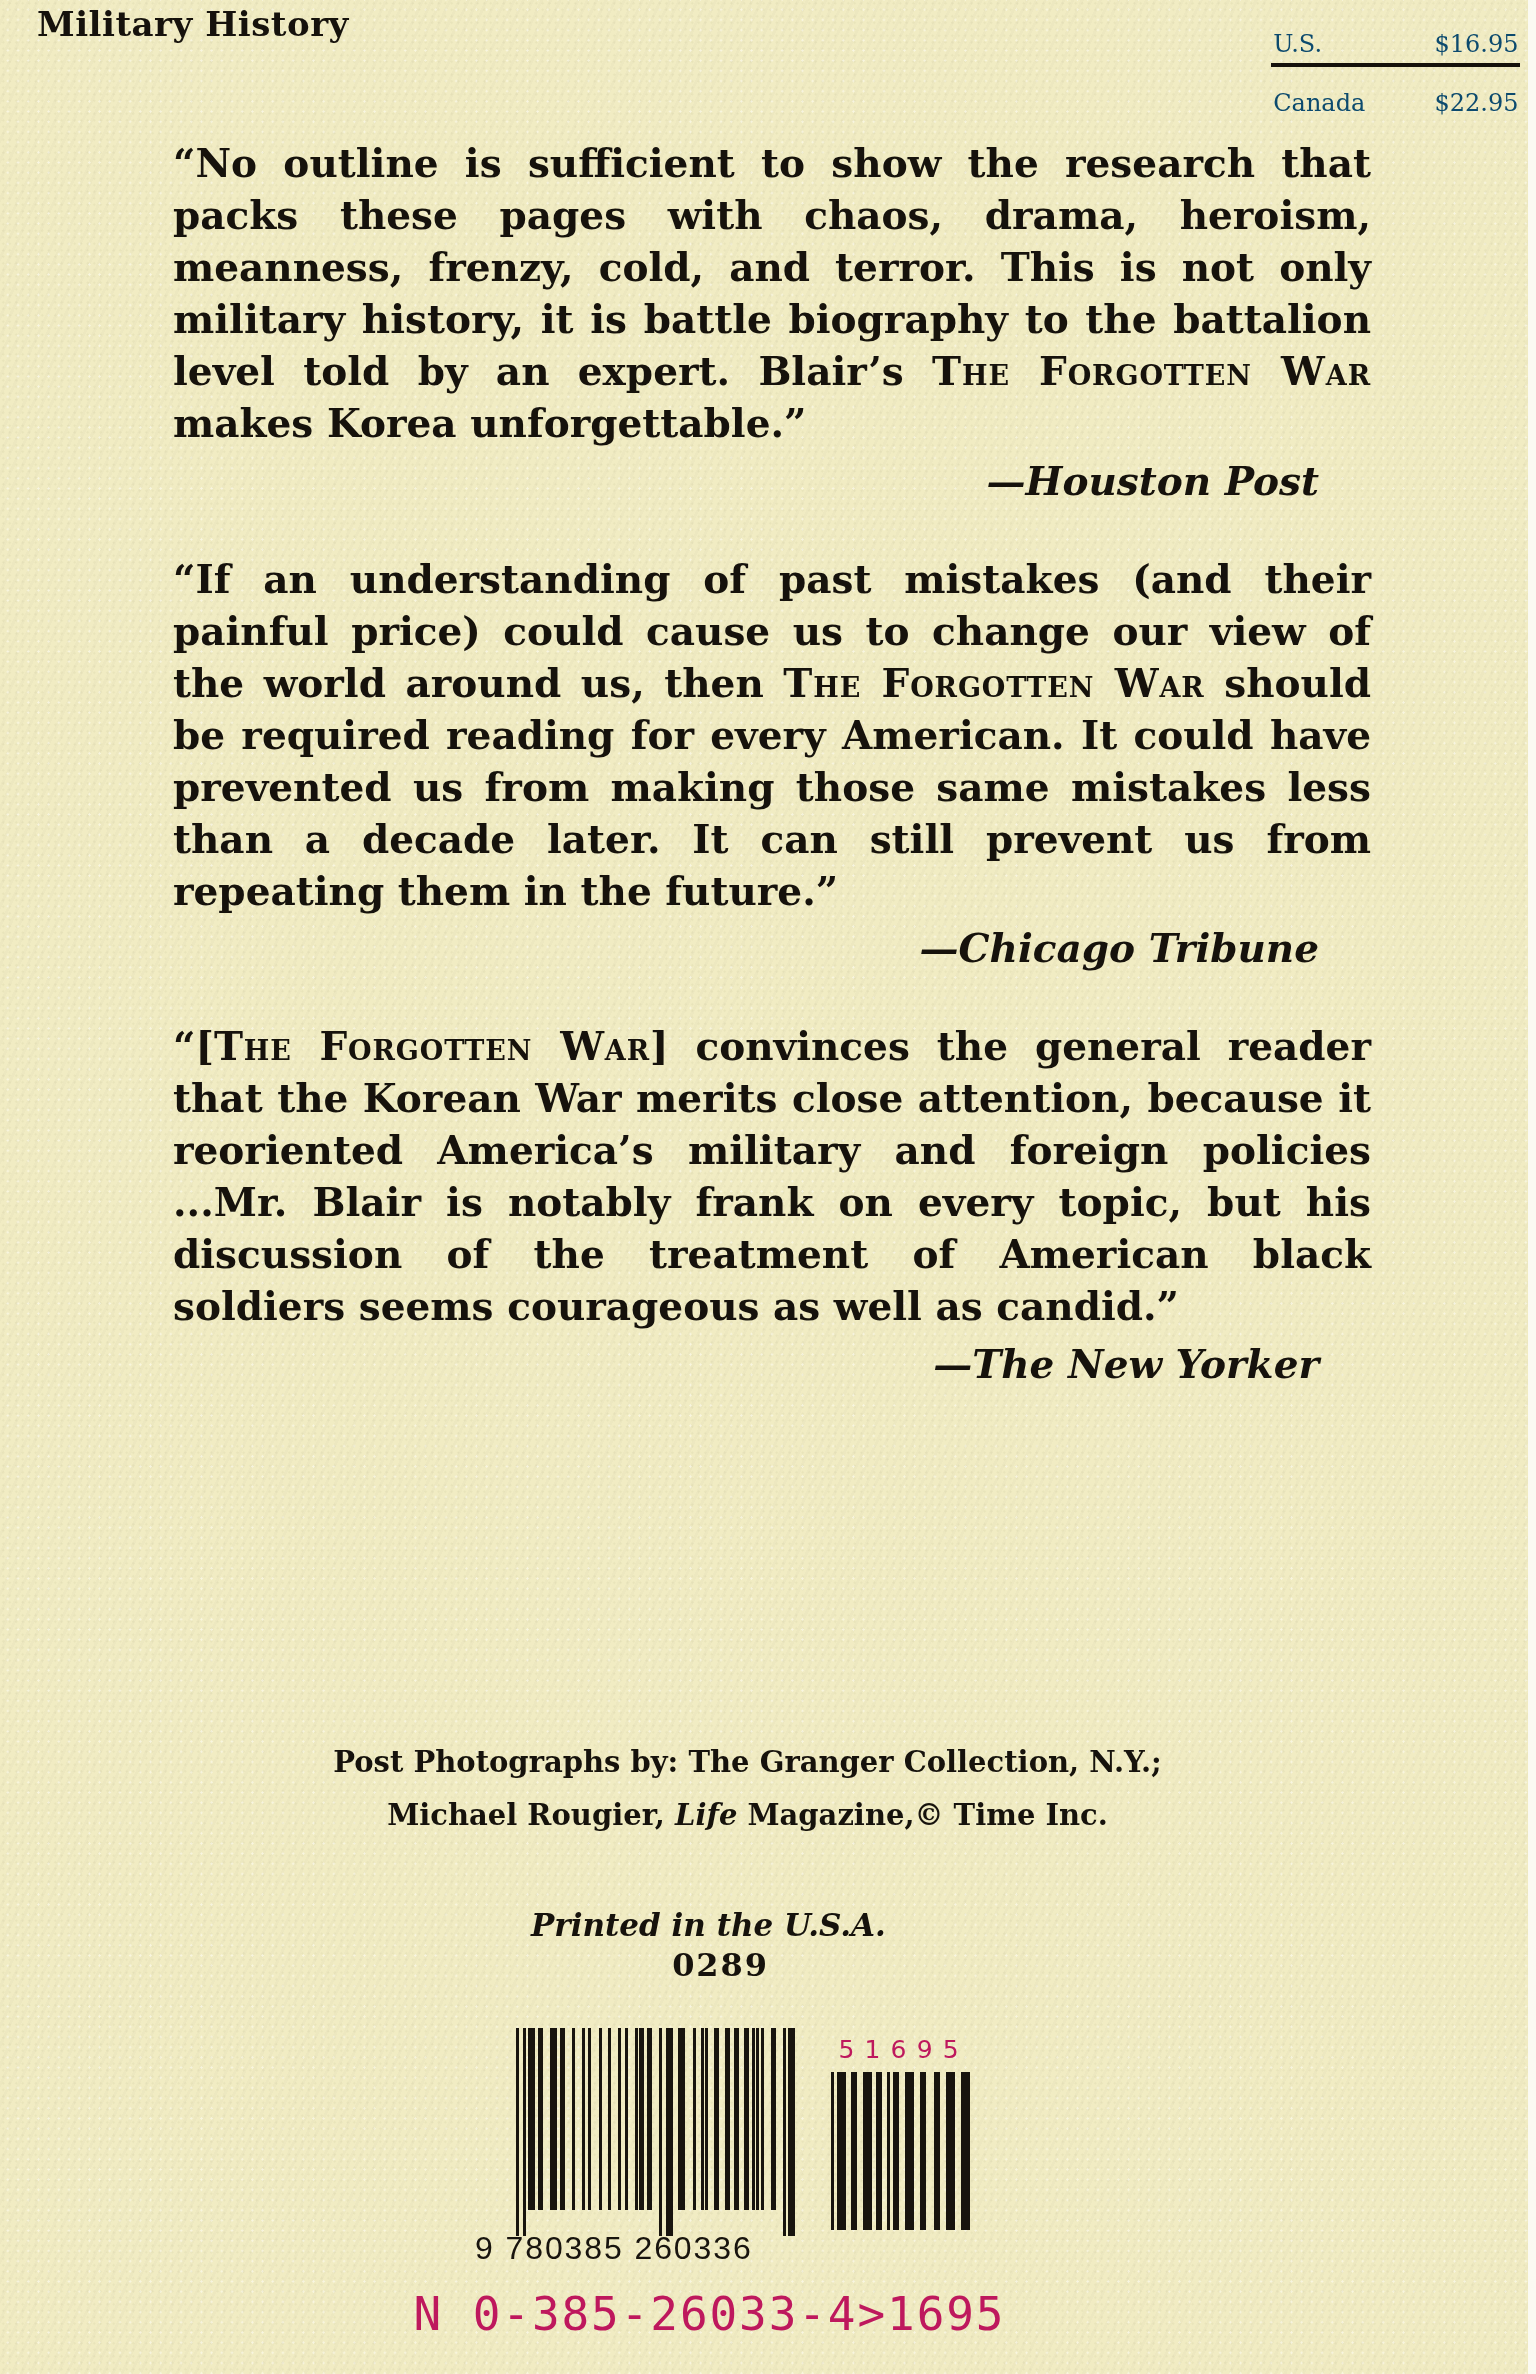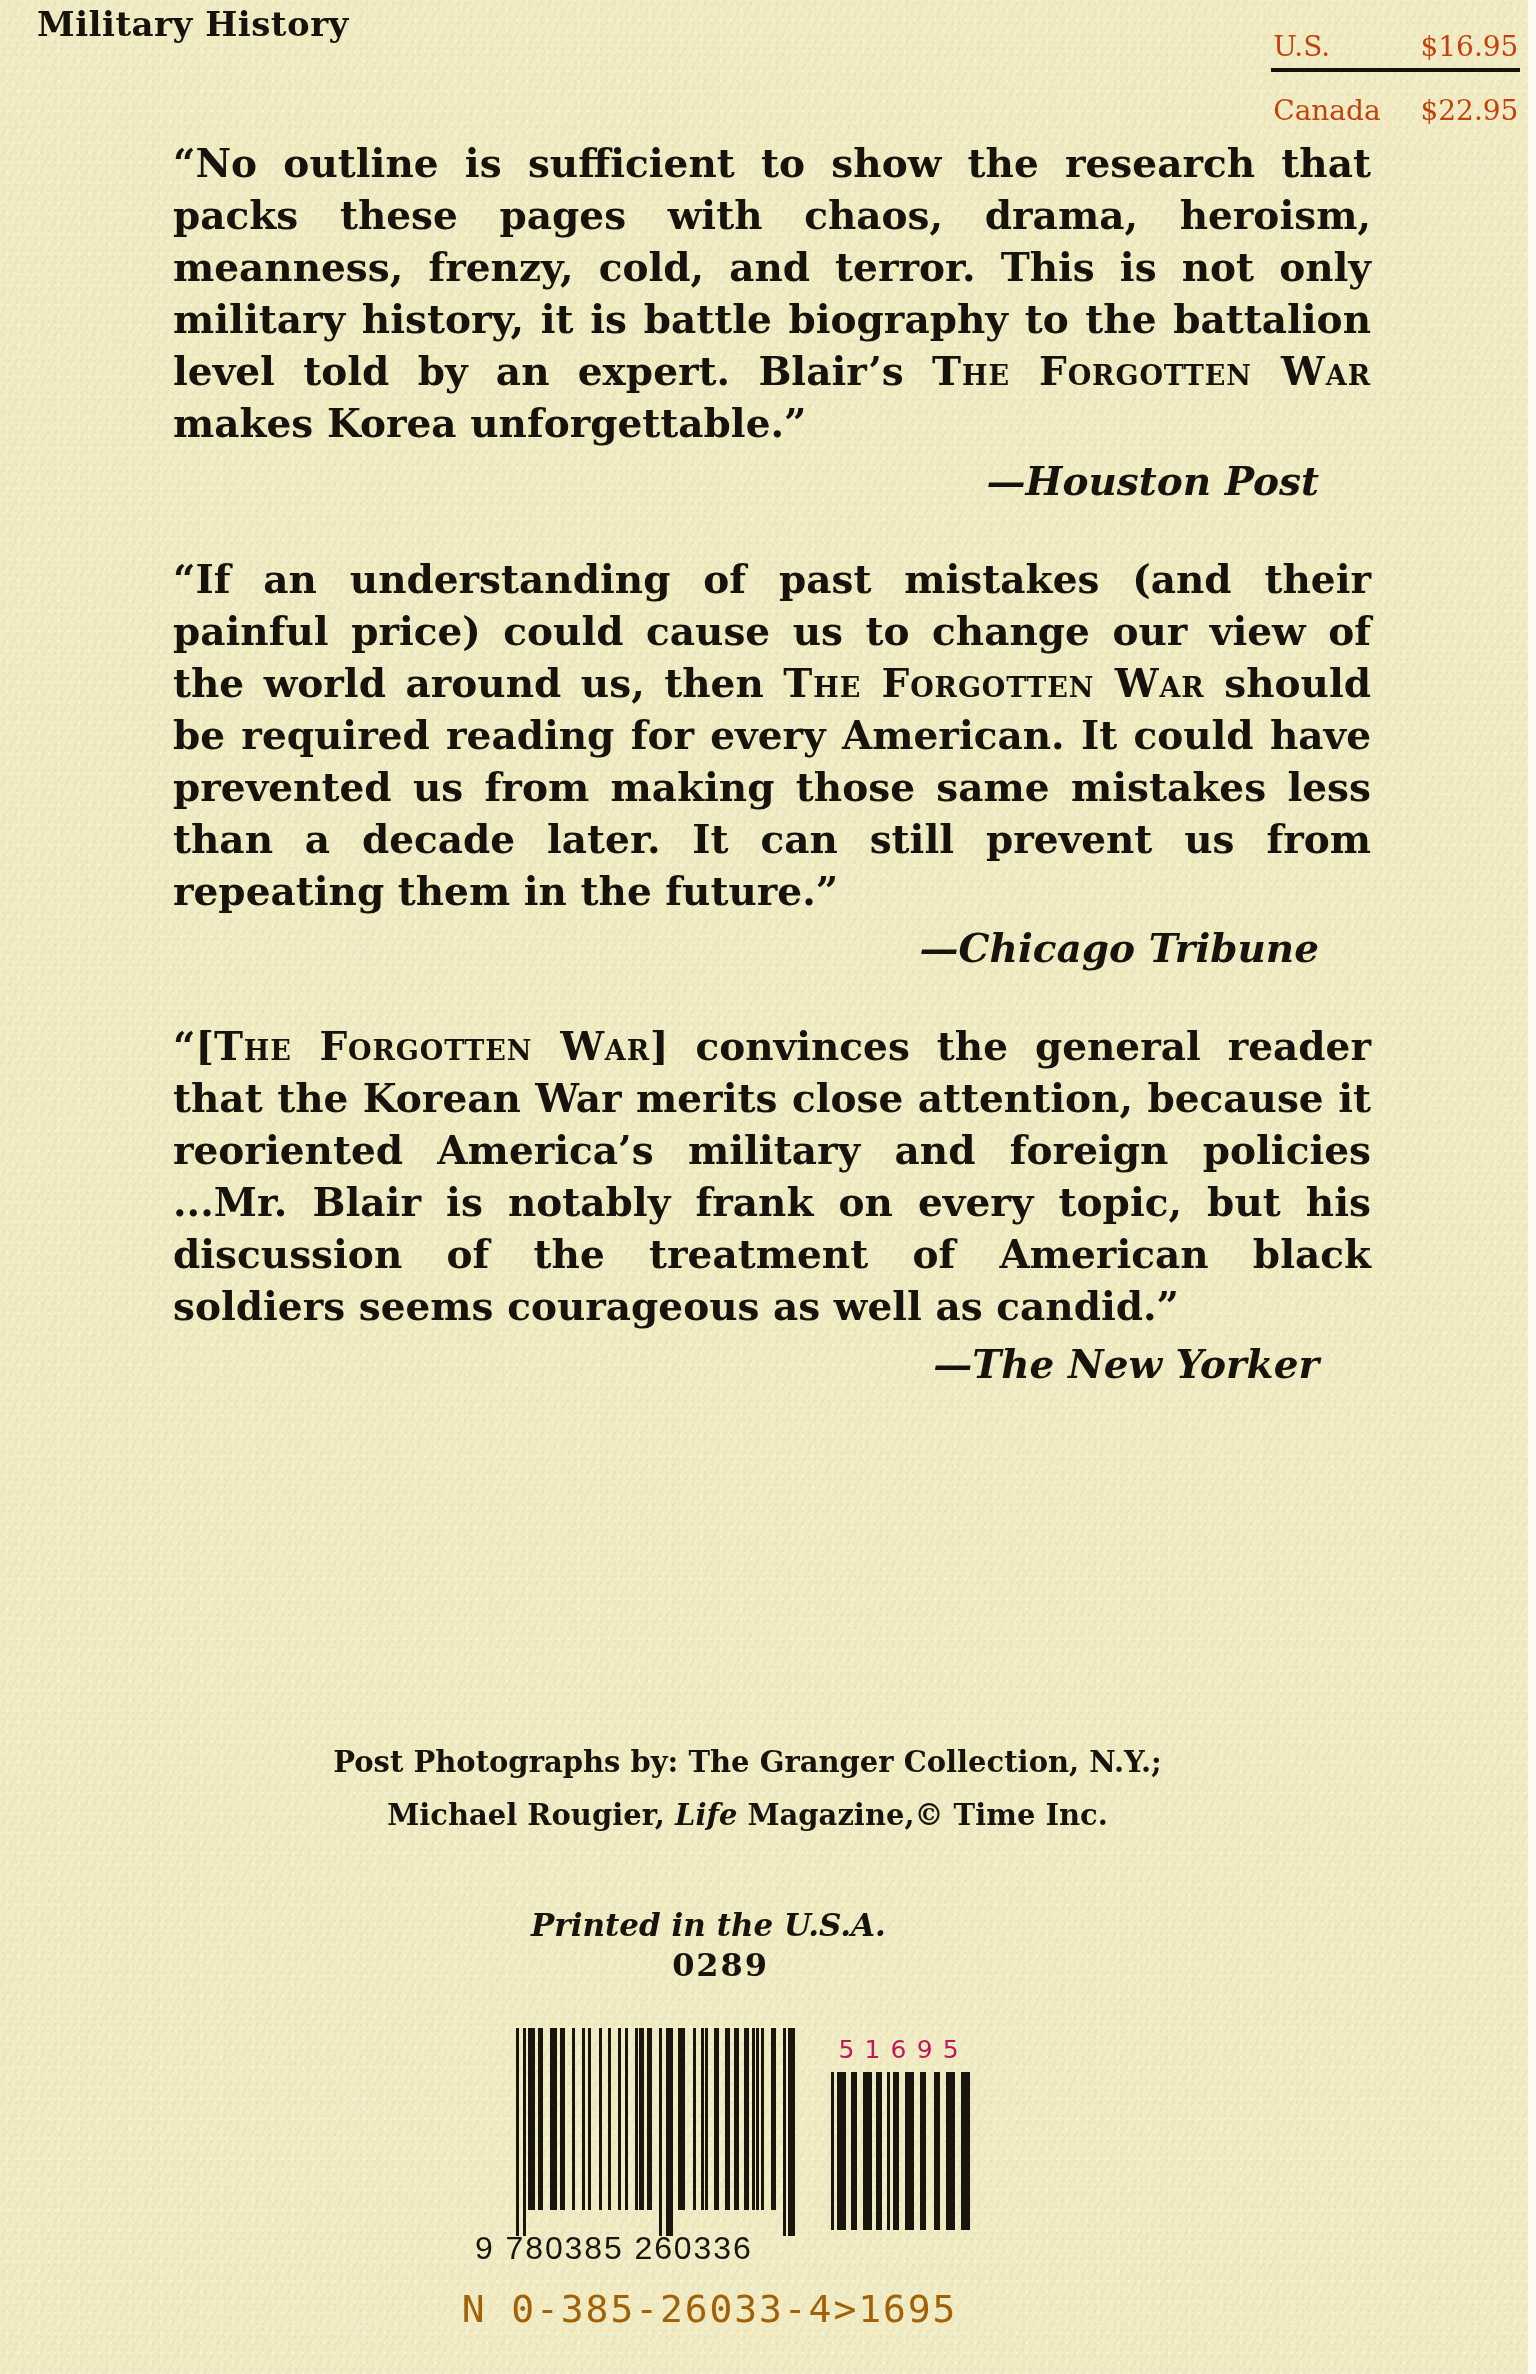--- a/index.html
+++ b/index.html
@@ -13,21 +13,21 @@
       repeating-linear-gradient(115deg, rgba(0,0,0,0.016) 0 2.8px, transparent 2.8px 8.3px);
     background-size:6.5px 6.5px, 10.2px 10.2px, auto;
     background-position:0 0, 2.8px 4.6px, 0 0;
     font-family:"DejaVu Serif", serif;
     color:#16120c;
   }
   .scan-edge{position:absolute;right:0;top:0;width:9.3px;height:100%;background:#fbfaf2;}
 
   .category{position:absolute;left:37px;top:4px;font-size:34px;font-weight:700;letter-spacing:0.5px;}
 
-  .price-block{position:absolute;top:28px;right:16.7px;width:249px;font-size:28px;color:#c2410c;}
+  .price-block{position:absolute;top:28px;right:16.7px;width:249px;font-size:24px;color:#0c4a6e;}
   .price-row{display:flex;justify-content:space-between;align-items:baseline;padding:1.9px 1.9px 5.6px 1.9px;}
   .price-row.us{border-bottom:4.6px solid #15110b;}
   .price-row.ca{padding-top:22px;}
 
   .quotes{position:absolute;left:173px;top:137px;width:1198px;}
   .quote{margin:0 0 46px 0;}
   .quote-text{margin:0;font-size:39px;line-height:52px;font-weight:700;text-align:justify;}
   .sc{font-variant:small-caps;letter-spacing:0.9px;}
   .it{font-style:italic;}
   .attribution{font-size:39px;line-height:52px;font-weight:700;font-style:italic;text-align:right;padding-right:52px;margin-top:5.6px;}
@@ -45,21 +45,21 @@
   .ean-bars .bar{height:182px;}
   .ean-bars .bar.tall{height:208px;}
   .isbn-digits{position:absolute;left:0;bottom:1.9px;font-family:Liberation Sans, sans-serif;font-size:32px;letter-spacing:1.9px;color:#18140e;white-space:nowrap;}
 
   .supplement{position:absolute;left:356px;top:7.4px;width:145px;}
   .sup-digits{font-family:"DejaVu Sans",sans-serif;font-size:25px;letter-spacing:10.2px;color:#be185d;white-space:nowrap;padding-left:7.4px;}
   .sup-bars{position:relative;margin-top:7.4px;width:145px;height:158px;}
   .sup-bars .bar{height:158px;}
 
   .bottom-code{position:absolute;top:2287px;left:0;width:1419px;text-align:center;
-    font-family:"DejaVu Sans Mono",monospace;font-size:38px;letter-spacing:1.9px;color:#a16207;white-space:nowrap;}
+    font-family:"DejaVu Sans Mono",monospace;font-size:46px;letter-spacing:1.9px;color:#be185d;white-space:nowrap;}
 </style>
 </head>
 <body>
 
 <div>
 
   <div class="category">Military History</div>
 
   <div class="price-block">
     <div class="price-row us">

